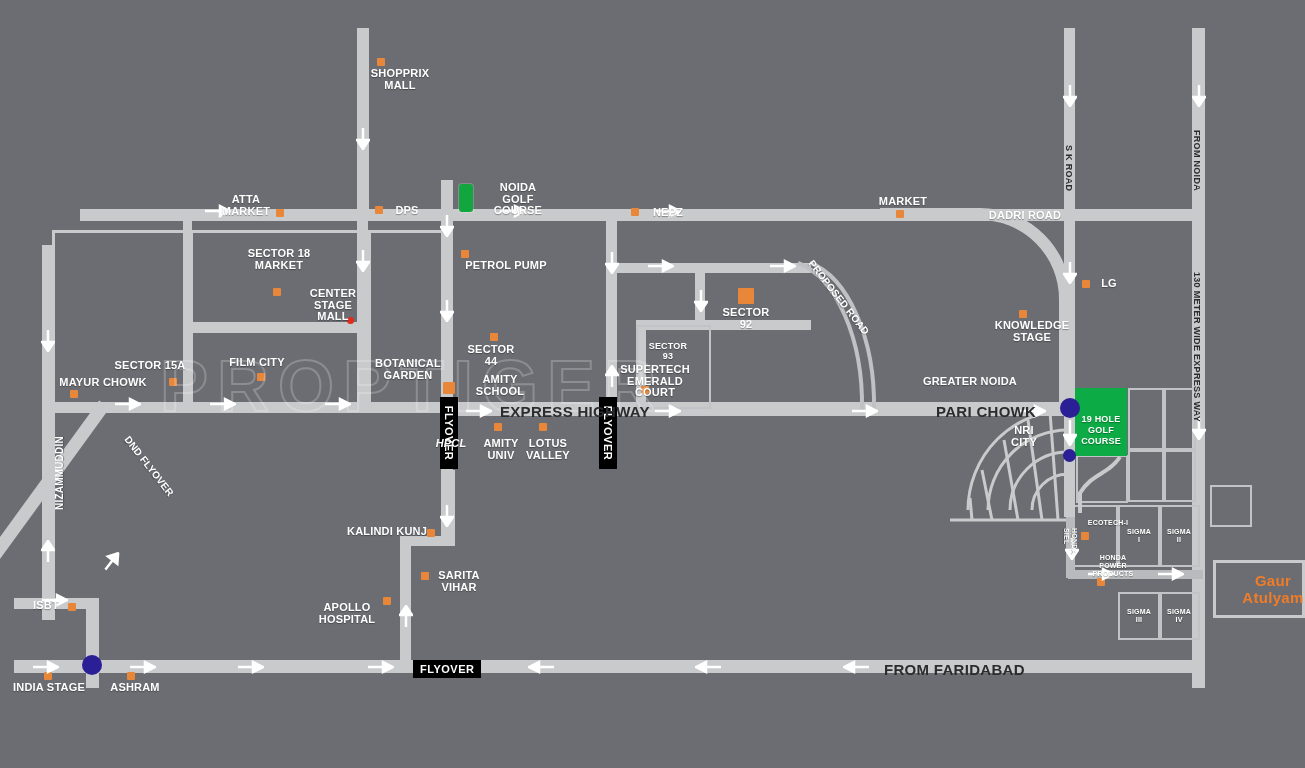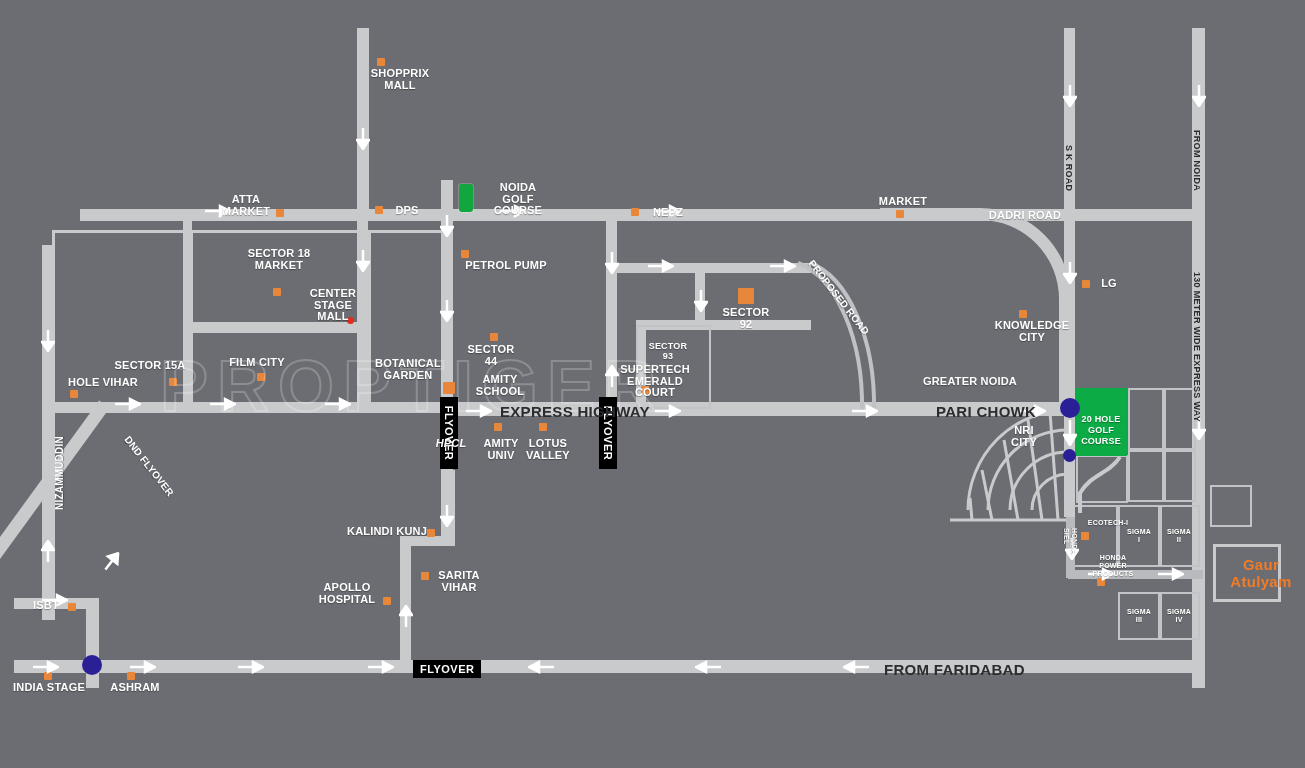--- a/index.html
+++ b/index.html
@@ -457,67 +457,67 @@
 MARKET</div>
   <div class="lbl" style="left:304px;top:288px;width:58px;">CENTER
 STAGE
 MALL</div>
   <div class="lbl left" style="left:456px;top:260px;width:100px;">PETROL PUMP</div>
   <div class="lbl" style="left:714px;top:307px;width:64px;">SECTOR
 92</div>
   <div class="lbl rot45" style="left:815px;top:258px;width:120px;text-align:left;font-size:10px;">PROPOSED ROAD</div>
   <div class="lbl left" style="left:1094px;top:278px;width:30px;">LG</div>
   <div class="lbl" style="left:989px;top:320px;width:86px;">KNOWLEDGE
-CITY</div>
+STAGE</div>
   <div class="lbl" style="left:110px;top:360px;width:80px;">SECTOR 15A</div>
-  <div class="lbl" style="left:56px;top:377px;width:94px;">HOLE VIHAR</div>
+  <div class="lbl" style="left:56px;top:377px;width:94px;">MAYUR CHOWK</div>
   <div class="lbl" style="left:222px;top:357px;width:70px;">FILM CITY</div>
   <div class="lbl" style="left:368px;top:358px;width:80px;">BOTANICAL
 GARDEN</div>
   <div class="lbl" style="left:462px;top:344px;width:58px;">SECTOR
 44</div>
   <div class="lbl" style="left:466px;top:374px;width:68px;">AMITY
 SCHOOL</div>
   <div class="lbl sm" style="left:638px;top:342px;width:60px;">SECTOR
 93</div>
   <div class="lbl" style="left:612px;top:364px;width:86px;">SUPERTECH
 EMERALD
 COURT</div>
   <div class="lbl" style="left:915px;top:376px;width:110px;">GREATER NOIDA</div>
   <div class="lbl" style="left:427px;top:438px;width:48px;font-style:italic;">HPCL</div>
   <div class="lbl" style="left:478px;top:438px;width:46px;">AMITY
 UNIV</div>
   <div class="lbl" style="left:522px;top:438px;width:52px;">LOTUS
 VALLEY</div>
   <div class="lbl" style="left:1000px;top:425px;width:48px;">NRI
 CITY</div>
-  <div class="lbl green sm" style="left:1074px;top:414px;width:54px;line-height:11px;">20 HOLE
+  <div class="lbl green sm" style="left:1074px;top:414px;width:54px;line-height:11px;">19 HOLE
 GOLF
 COURSE</div>
   <div class="lbl rotm90" style="left:54px;top:510px;width:90px;text-align:left;font-size:10px;">NIZAMMUDDIN</div>
   <div class="lbl rot45" style="left:131px;top:434px;width:90px;text-align:left;font-size:10px;">DND FLYOVER</div>
   <div class="lbl" style="left:345px;top:526px;width:84px;">KALINDI KUNJ</div>
   <div class="lbl left" style="left:431px;top:570px;width:56px;">SARITA
 VIHAR</div>
-  <div class="lbl" style="left:315px;top:582px;width:64px;text-align:center;">APOLLO
+  <div class="lbl" style="left:315px;top:602px;width:64px;text-align:center;">APOLLO
 HOSPITAL</div>
   <div class="lbl" style="left:28px;top:600px;width:36px;">ISBT</div>
   <div class="lbl" style="left:8px;top:682px;width:82px;">INDIA STAGE</div>
   <div class="lbl" style="left:104px;top:682px;width:62px;">ASHRAM</div>
   <div class="lbl xs left" style="left:1078px;top:519px;width:60px;">ECOTECH-I</div>
   <div class="lbl xs rot90" style="left:1078px;top:528px;width:44px;text-align:left;">HONDA SIEL</div>
   <div class="lbl xs" style="left:1088px;top:554px;width:50px;">HONDA
 POWER
 PRODUCTS</div>
   <div class="lbl xs" style="left:1120px;top:528px;width:38px;">SIGMA
 I</div>
   <div class="lbl xs" style="left:1160px;top:528px;width:38px;">SIGMA
 II</div>
   <div class="lbl xs" style="left:1120px;top:608px;width:38px;">SIGMA
 III</div>
   <div class="lbl xs" style="left:1160px;top:608px;width:38px;">SIGMA
 IV</div>
 
-  <div class="logo-box" style="left:1213px;top:544px;width:68px;height:58px;padding-left:28px;">
+  <div class="logo-box" style="left:1213px;top:560px;width:92px;height:58px;padding-left:28px;">
     <div class="inner">Gaur Atulyam</div>
   </div>
 
 </div>
 
 </body></html>

